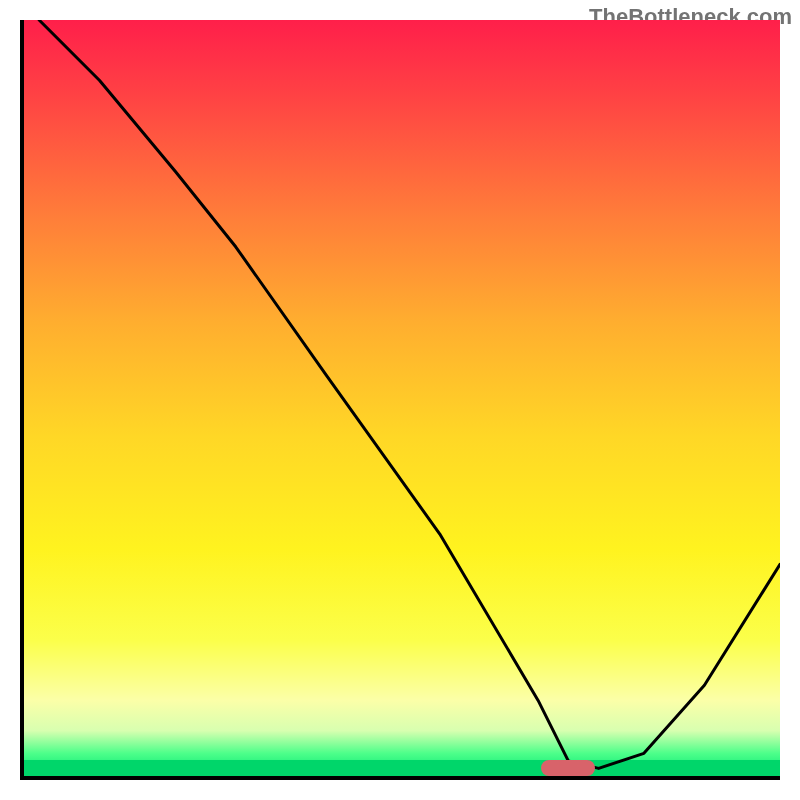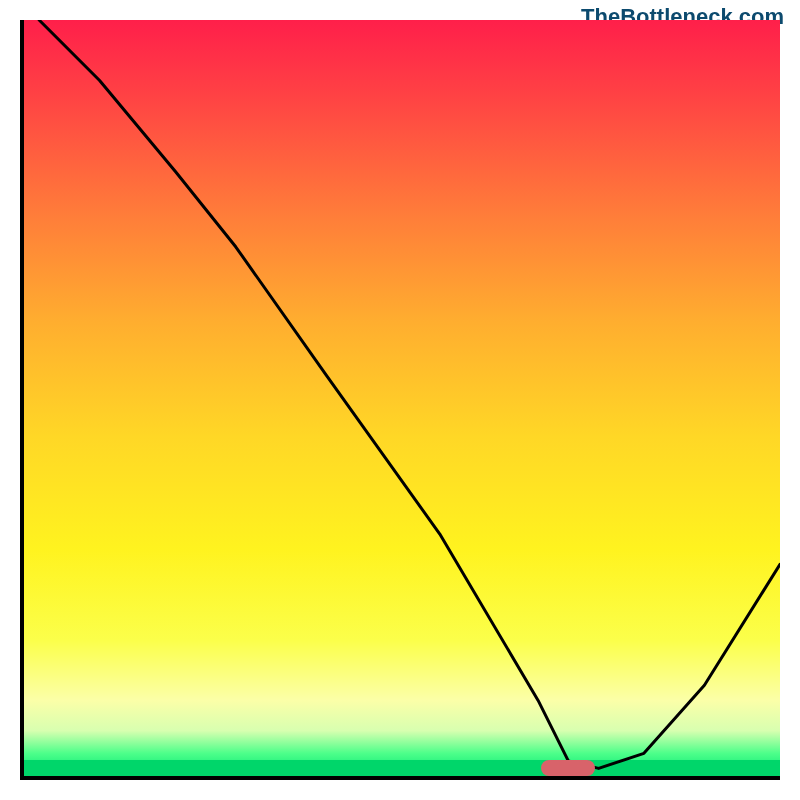--- a/index.html
+++ b/index.html
@@ -1,17 +1,17 @@
 <!DOCTYPE html>
 <html><head>
 <meta charset="utf-8">
 <style>
   html,body{margin:0;padding:0;width:800px;height:800px;background:#fff;font-family:Arial,Helvetica,sans-serif}
   .wrap{position:relative;width:800px;height:800px}
-  .watermark{position:absolute;top:4px;right:16px;font-size:22px;font-weight:bold;color:#0c4a6e}
+  .watermark{position:absolute;top:4px;right:8px;font-size:22px;font-weight:bold;color:#737373}
   .plot{position:absolute;left:20px;top:20px;width:760px;height:760px;border:4px solid #000;border-top:none;border-right:none;box-sizing:border-box;overflow:hidden}
   
   .grad{position:absolute;inset:0;
     background:linear-gradient(to bottom,
       #ff1f4a 0%,
       #ff4244 10%,
       #ff7a3a 25%,
       #ffae2f 40%,
       #ffd726 55%,
       #fff31f 70%,

